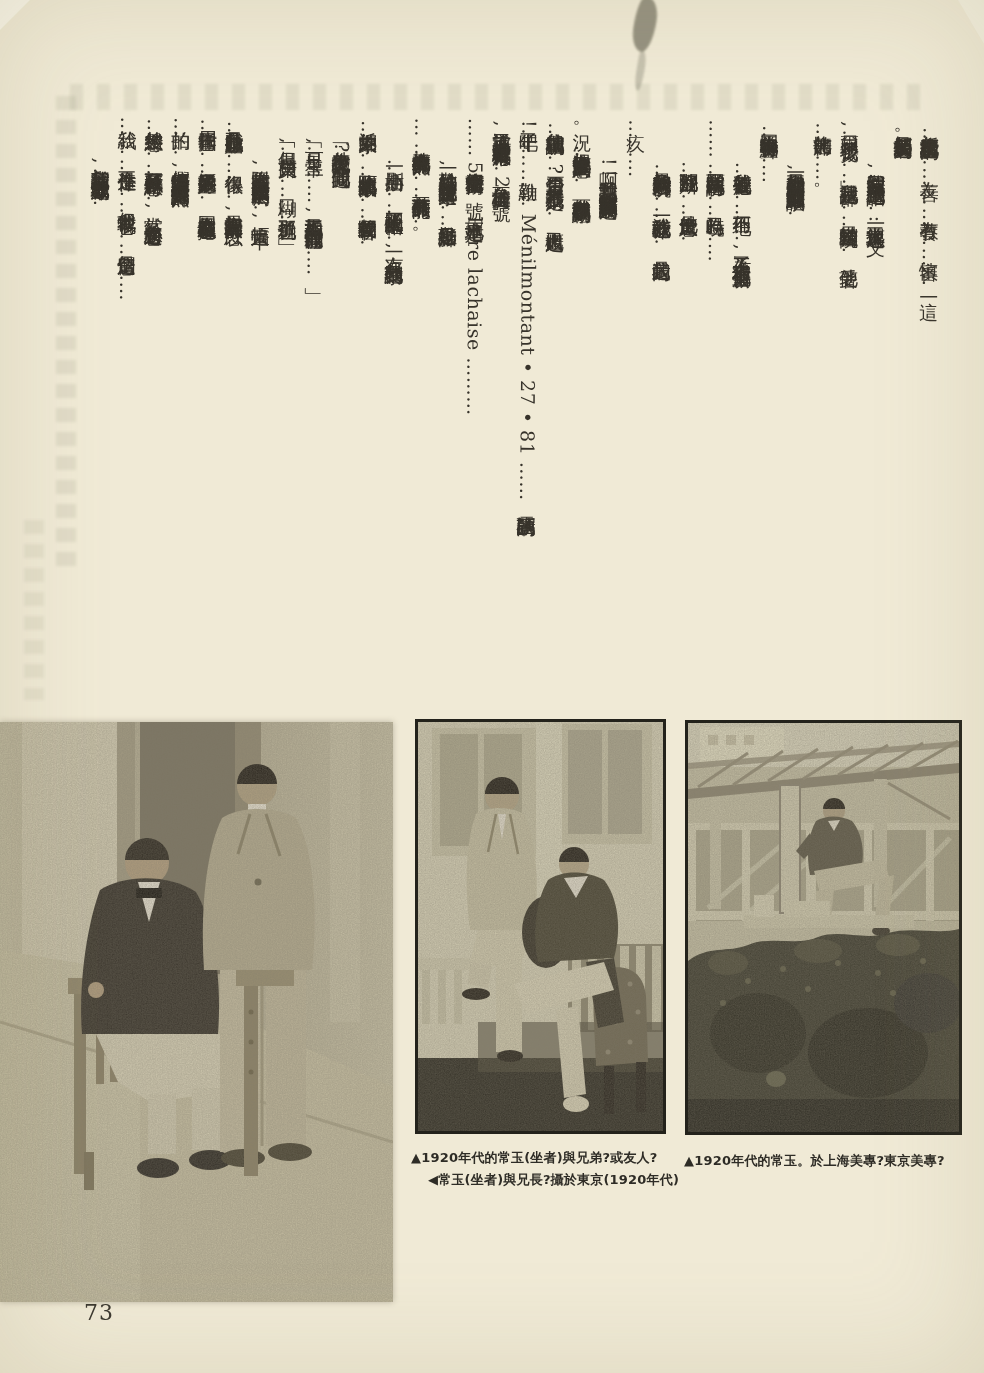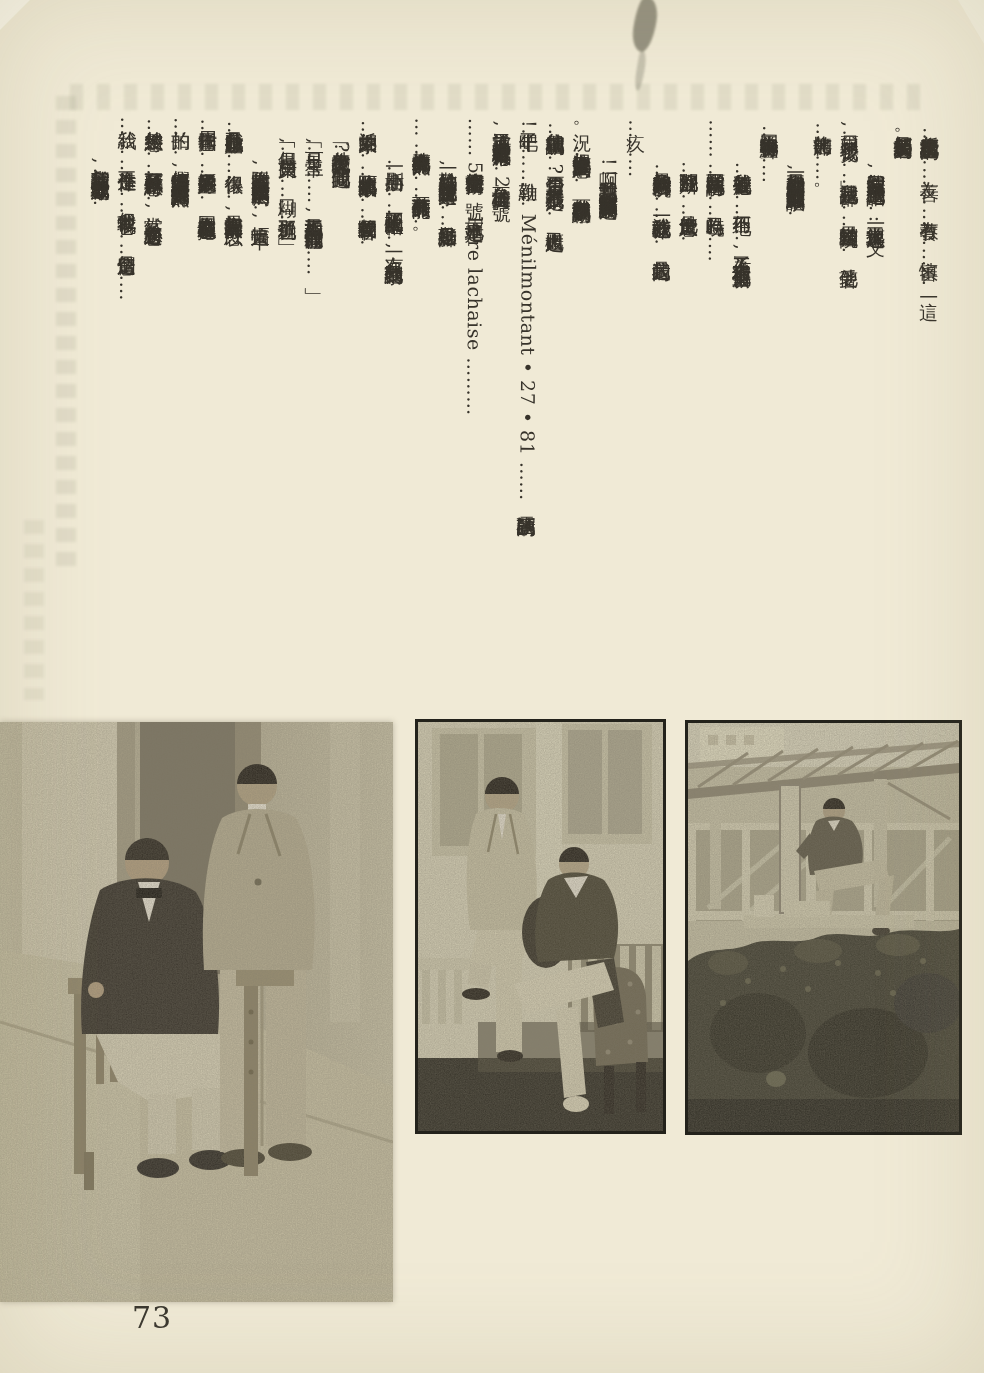--- a/index.html
+++ b/index.html
@@ -32,21 +32,21 @@
     font-family:"DejaVu Sans","Liberation Sans",sans-serif;
     font-weight:700;font-size:13px;line-height:21.5px;
     color:#2e2c26;letter-spacing:.2px;
   }
   #caption-middle{left:411px;top:1147px;width:272px;}
   #caption-middle .cap-line:nth-child(2){padding-left:17px;}
   #caption-right{left:684px;top:1150px;width:298px;}
   
   .page-number{
     position:absolute;left:84px;top:1300px;
-    font-size:30px;color:#3a372f;letter-spacing:1px;margin-left:48px;
+    font-size:22px;color:#3a372f;letter-spacing:1px;
   }
   
   .ghost-row{
     position:absolute;left:70px;top:84px;width:860px;height:26px;
     background:repeating-linear-gradient(90deg,rgba(125,130,100,.13) 0 13px,transparent 13px 27px);
     filter:blur(1.5px);
   }
   .ghost-col{
     position:absolute;left:56px;top:96px;width:20px;height:470px;
     background:repeating-linear-gradient(180deg,rgba(120,125,95,.13) 0 14px,transparent 14px 24px);
@@ -335,17 +335,22 @@
             <circle cx="35" cy="280" r="3"></circle>
         </g>
         <ellipse cx="88" cy="356" rx="10" ry="8" fill="#6e6b52" opacity=".8"></ellipse>
         <rect x="0" y="376" width="271" height="33" fill="#23211a" opacity=".85"></rect>
       </g>
       <rect width="271" height="409" filter="url(#gC)" opacity="0.45"></rect>
     </svg>
   </div>
 
   <div class="caption" id="caption-middle">
+      <div class="cap-line">▲1920年代的常玉(坐者)與兄弟?或友人?</div>
+      <div class="cap-line">◀常玉(坐者)與兄長?攝於東京(1920年代)</div>
     </div>
+  <div class="caption" id="caption-right">
+      <div class="cap-line">▲1920年代的常玉。於上海美專?東京美專?</div>
+    </div>
 
   <div class="page-number">73</div>
 
 </div>
 
 </body></html>

